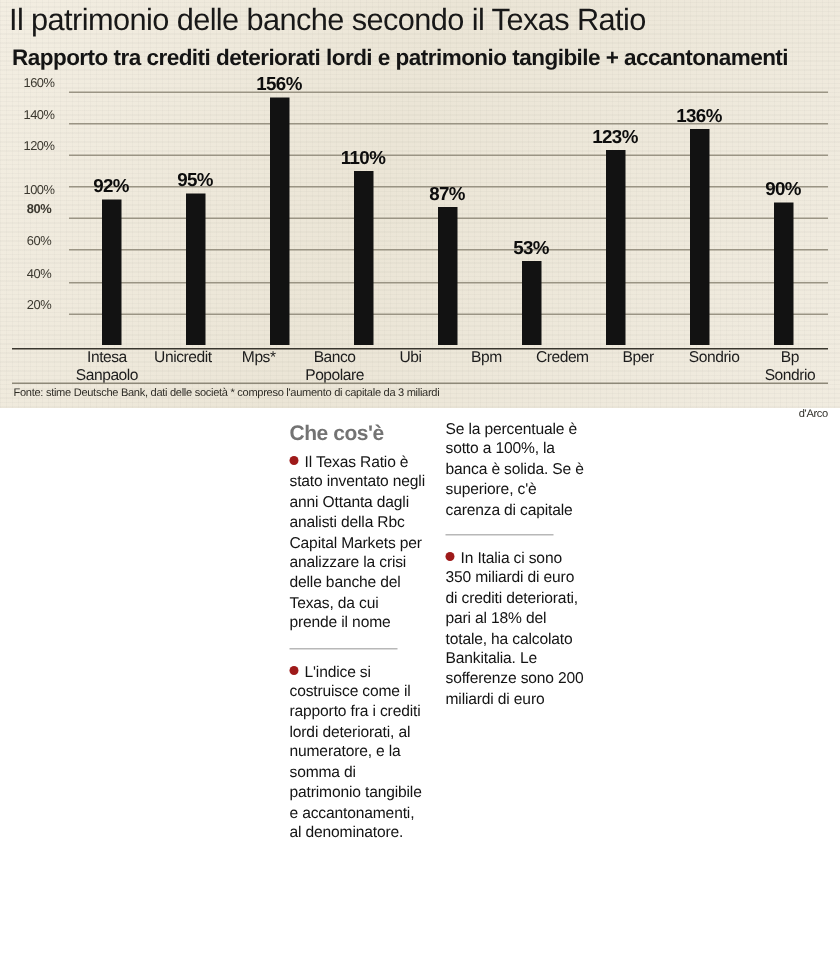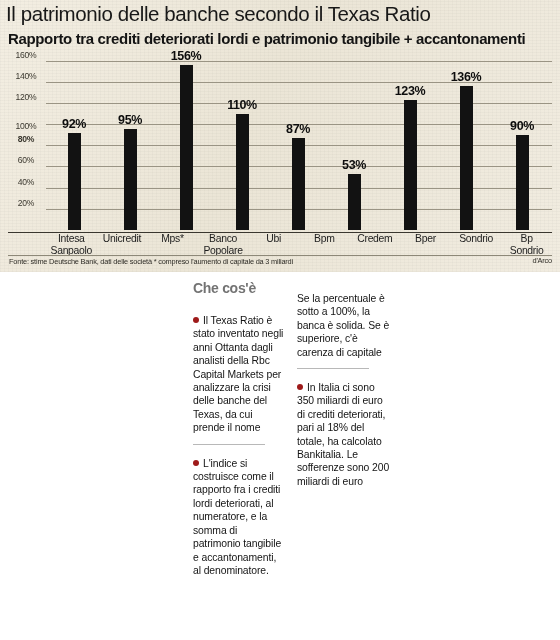--- a/index.html
+++ b/index.html
@@ -84,21 +84,21 @@
   }
   #sourceline{
     position:absolute;left:8px;top:255px;width:544px;height:0;
     border-top:1px solid #8d8878;z-index:3;
   }
   #source{
     position:absolute;left:9px;top:257px;
     font-size:7.4px;color:#2e2c26;letter-spacing:-0.2px;white-space:nowrap;z-index:3;
   }
   #credit{
-    position:absolute;right:8px;top:256px;
+    position:absolute;right:8px;top:271px;
     font-size:7.4px;color:#2e2c26;letter-spacing:-0.2px;z-index:3;margin-left:34px;
   }
 
   
   #explainer{
     position:absolute;left:0;top:272px;width:560px;height:368px;
     background:#ffffff;
   }
   #exp-inner{
     position:absolute;left:193px;top:8px;width:205px;
@@ -106,21 +106,21 @@
   #exp-title{
     position:absolute;left:0;top:0;
     font-size:14px;font-weight:bold;color:#737373;letter-spacing:-0.3px;
   }
   .col{
     position:absolute;top:0;width:93px;
     font-size:10.4px;line-height:13.4px;color:#141414;letter-spacing:-0.1px;
   }
   #col-left{left:0;top:22px;}
   #col-right{left:104px;top:0;}
-  .para{margin:12px 0 0 0;position:relative;}
+  .para{margin:0 0 0 0;position:relative;}
   .bullet{
     display:inline-block;width:6px;height:6px;border-radius:50%;
     background:#9e1a1a;margin-right:4px;vertical-align:1px;
   }
   .rule{
     height:0;border-top:1px solid #b8b8b8;margin:9px 0 9px 0;width:72px;
   }
 </style>
 </head>
 <body>

